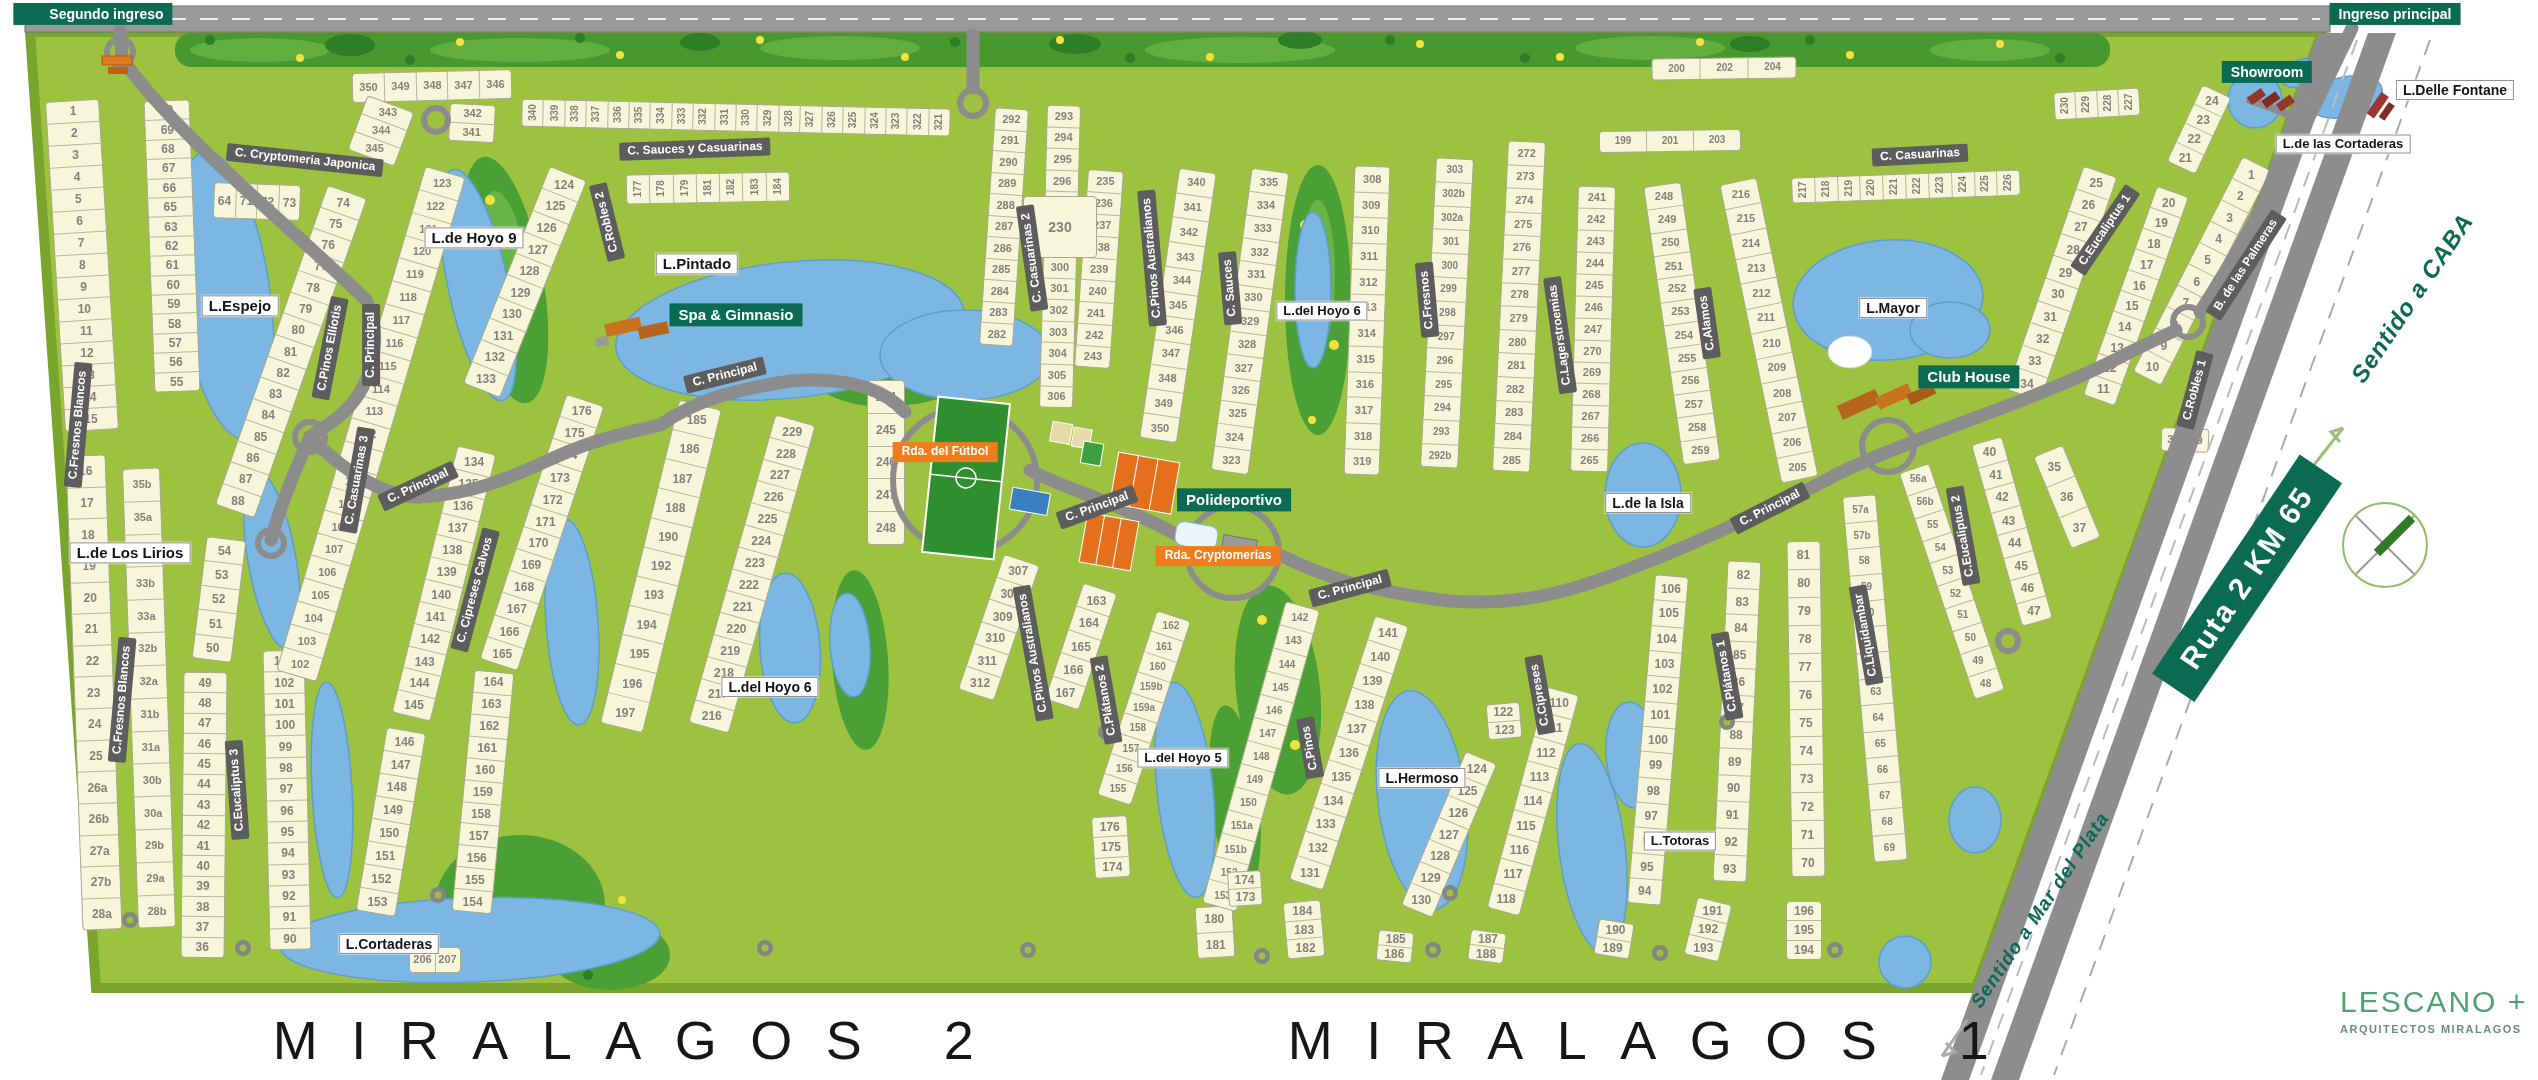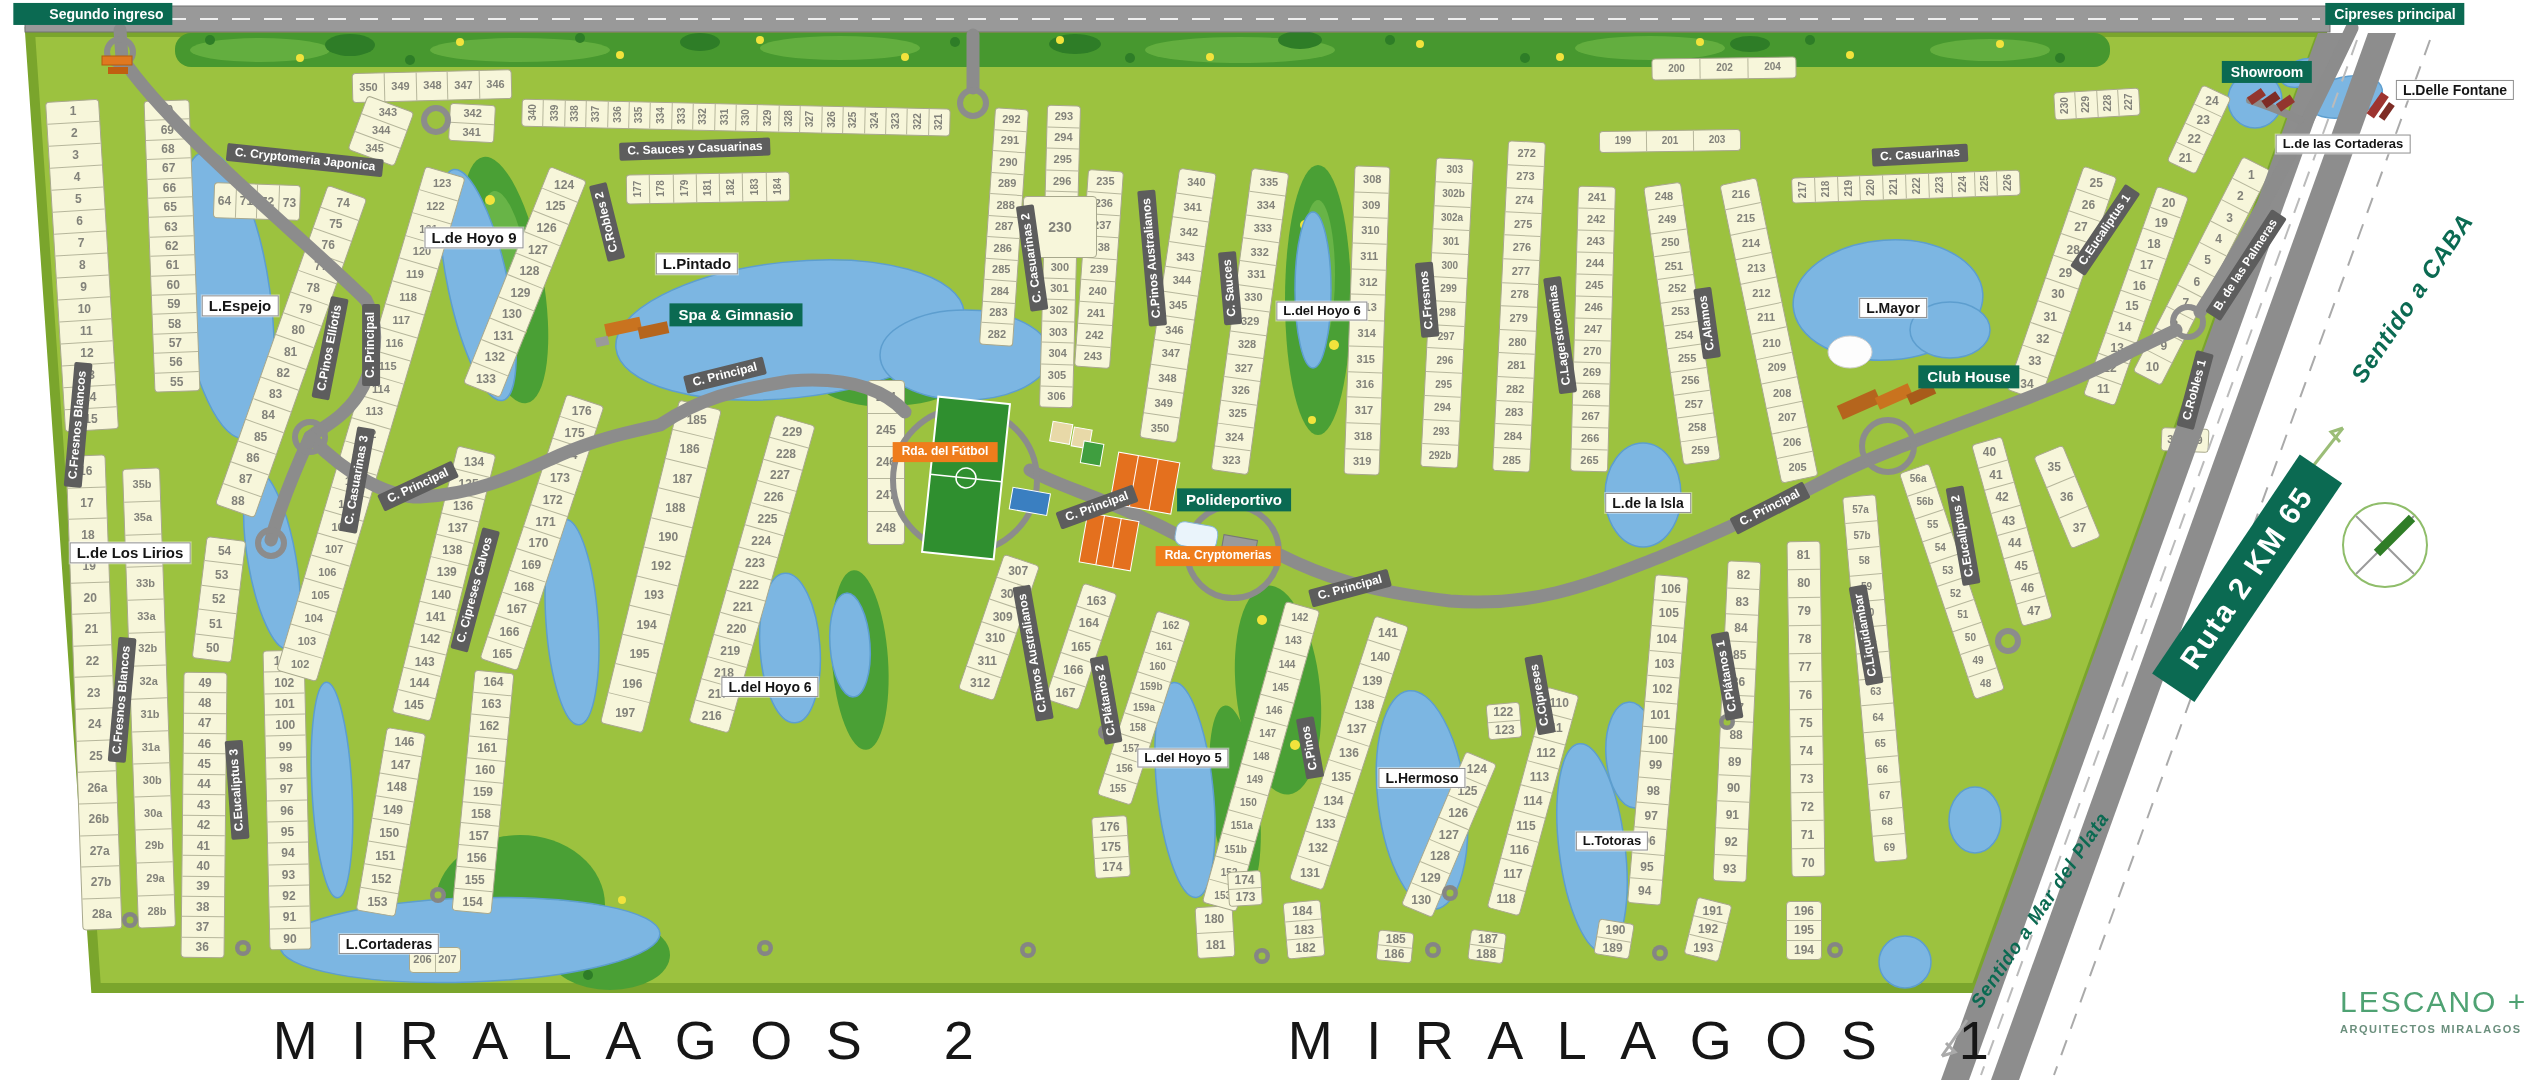--- a/index.html
+++ b/index.html
@@ -2233,27 +2233,27 @@
       <div class="maplabel street-label" style="left: 1920px; top: 155px; font-size: 12px; transform: translate(-50%, -50%) rotate(-3deg);">C. Casuarinas</div>
       <div class="maplabel lake-label" style="left: 240px; top: 306px; font-size: 15px; transform: translate(-50%, -50%) rotate(0deg);">L.Espejo</div>
       <div class="maplabel lake-label" style="left: 130px; top: 553px; font-size: 15px; transform: translate(-50%, -50%) rotate(0deg);">L.de Los Lirios</div>
       <div class="maplabel lake-label" style="left: 389px; top: 944px; font-size: 14px; transform: translate(-50%, -50%) rotate(0deg);">L.Cortaderas</div>
       <div class="maplabel lake-label" style="left: 474px; top: 238px; font-size: 15px; transform: translate(-50%, -50%) rotate(0deg);">L.de Hoyo 9</div>
       <div class="maplabel lake-label" style="left: 697px; top: 264px; font-size: 15px; transform: translate(-50%, -50%) rotate(0deg);">L.Pintado</div>
       <div class="maplabel lake-label" style="left: 770px; top: 687px; font-size: 14px; transform: translate(-50%, -50%) rotate(0deg);">L.del Hoyo 6</div>
       <div class="maplabel lake-label" style="left: 1183px; top: 758px; font-size: 13px; transform: translate(-50%, -50%) rotate(0deg);">L.del Hoyo 5</div>
       <div class="maplabel lake-label" style="left: 1322px; top: 311px; font-size: 13px; transform: translate(-50%, -50%) rotate(0deg);">L.del Hoyo 6</div>
       <div class="maplabel lake-label" style="left: 1422px; top: 778px; font-size: 14px; transform: translate(-50%, -50%) rotate(0deg);">L.Hermoso</div>
-      <div class="maplabel lake-label" style="left: 1612px; top: 841px; font-size: 13px; transform: translate(-50%, -50%) rotate(0deg);">L.Totoras</div>
+      <div class="maplabel lake-label" style="left: 1680px; top: 841px; font-size: 13px; transform: translate(-50%, -50%) rotate(0deg);">L.Totoras</div>
       <div class="maplabel lake-label" style="left: 1893px; top: 308px; font-size: 14px; transform: translate(-50%, -50%) rotate(0deg);">L.Mayor</div>
       <div class="maplabel lake-label" style="left: 1648px; top: 503px; font-size: 14px; transform: translate(-50%, -50%) rotate(0deg);">L.de la Isla</div>
       <div class="maplabel lake-label" style="left: 2343px; top: 144px; font-size: 13px; transform: translate(-50%, -50%) rotate(0deg);">L.de las Cortaderas</div>
       <div class="maplabel lake-label" style="left: 2455px; top: 90px; font-size: 14px; transform: translate(-50%, -50%) rotate(0deg);">L.Delle Fontane</div>
       <div class="maplabel badge badge-green" style="left: 93px; top: 14px; font-size: 14px; transform: translate(-50%, -50%) rotate(0deg); padding-left: 36px;">Segundo ingreso</div>
-      <div class="maplabel badge badge-green" style="left: 2395px; top: 14px; font-size: 14px; transform: translate(-50%, -50%) rotate(0deg);">Cipreses principal</div>
+      <div class="maplabel badge badge-green" style="left: 2395px; top: 14px; font-size: 14px; transform: translate(-50%, -50%) rotate(0deg);">Ingreso principal</div>
       <div class="maplabel badge badge-green" style="left: 2267px; top: 72px; font-size: 14px; transform: translate(-50%, -50%) rotate(0deg);">Showroom</div>
       <div class="maplabel badge badge-green" style="left: 736px; top: 315px; font-size: 15px; transform: translate(-50%, -50%) rotate(0deg);">Spa &amp; Gimnasio</div>
       <div class="maplabel badge badge-green" style="left: 1234px; top: 500px; font-size: 15px; transform: translate(-50%, -50%) rotate(0deg);">Polideportivo</div>
       <div class="maplabel badge badge-green" style="left: 1969px; top: 377px; font-size: 15px; transform: translate(-50%, -50%) rotate(0deg);">Club House</div>
       <div class="maplabel badge badge-orange" style="left: 945px; top: 452px; font-size: 12px; transform: translate(-50%, -50%) rotate(0deg);">Rda. del Fútbol</div>
       <div class="maplabel badge badge-orange" style="left: 1218px; top: 556px; font-size: 12px; transform: translate(-50%, -50%) rotate(0deg);">Rda. Cryptomerias</div>
       <div class="maplabel ruta-badge" style="left: 2247px; top: 578px; font-size: 30px; transform: translate(-50%, -50%) rotate(-56deg);">Ruta 2 KM 65</div>
       <div class="maplabel road-note" style="left: 2412px; top: 298px; font-size: 24px; transform: translate(-50%, -50%) rotate(-56deg);">Sentido a CABA</div>
       <div class="maplabel road-note" style="left: 2040px; top: 910px; font-size: 19px; transform: translate(-50%, -50%) rotate(-56deg);">Sentido a Mar del Plata</div>
     </div>

